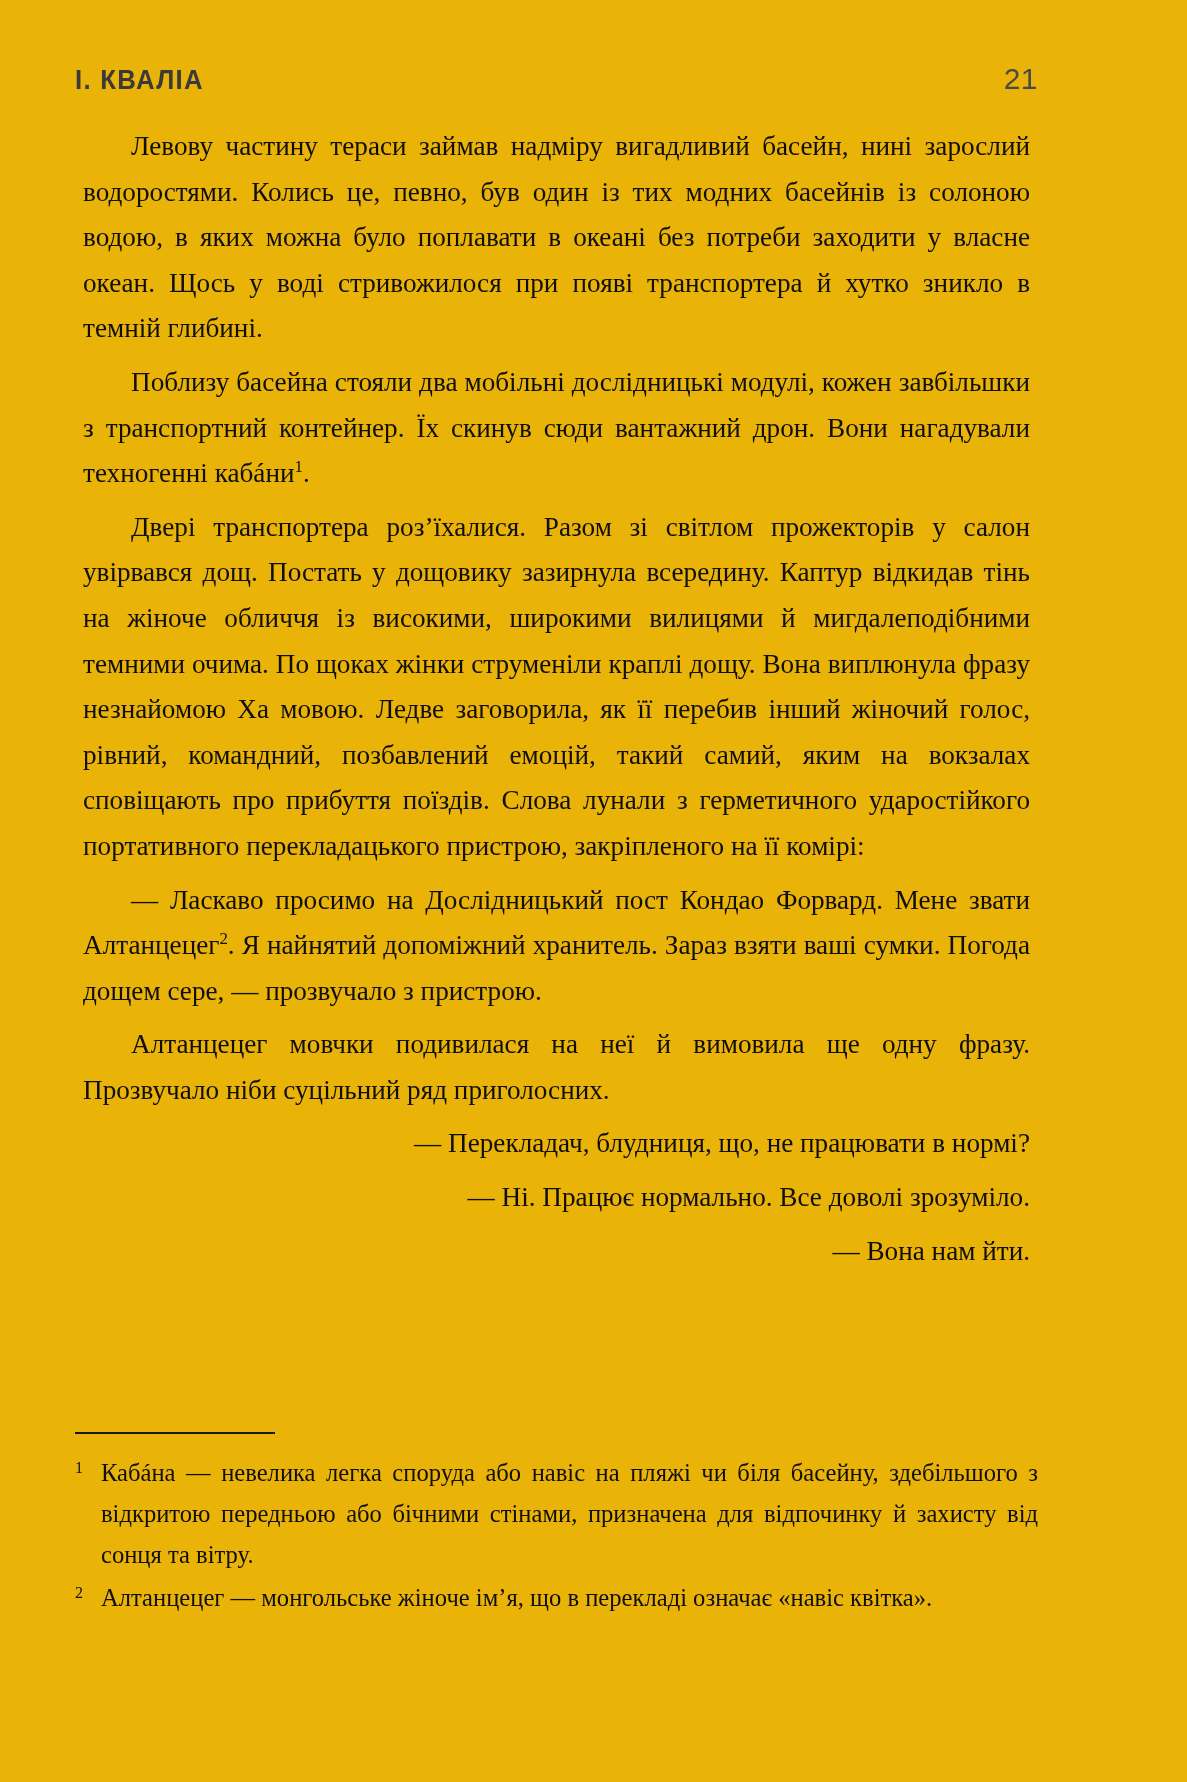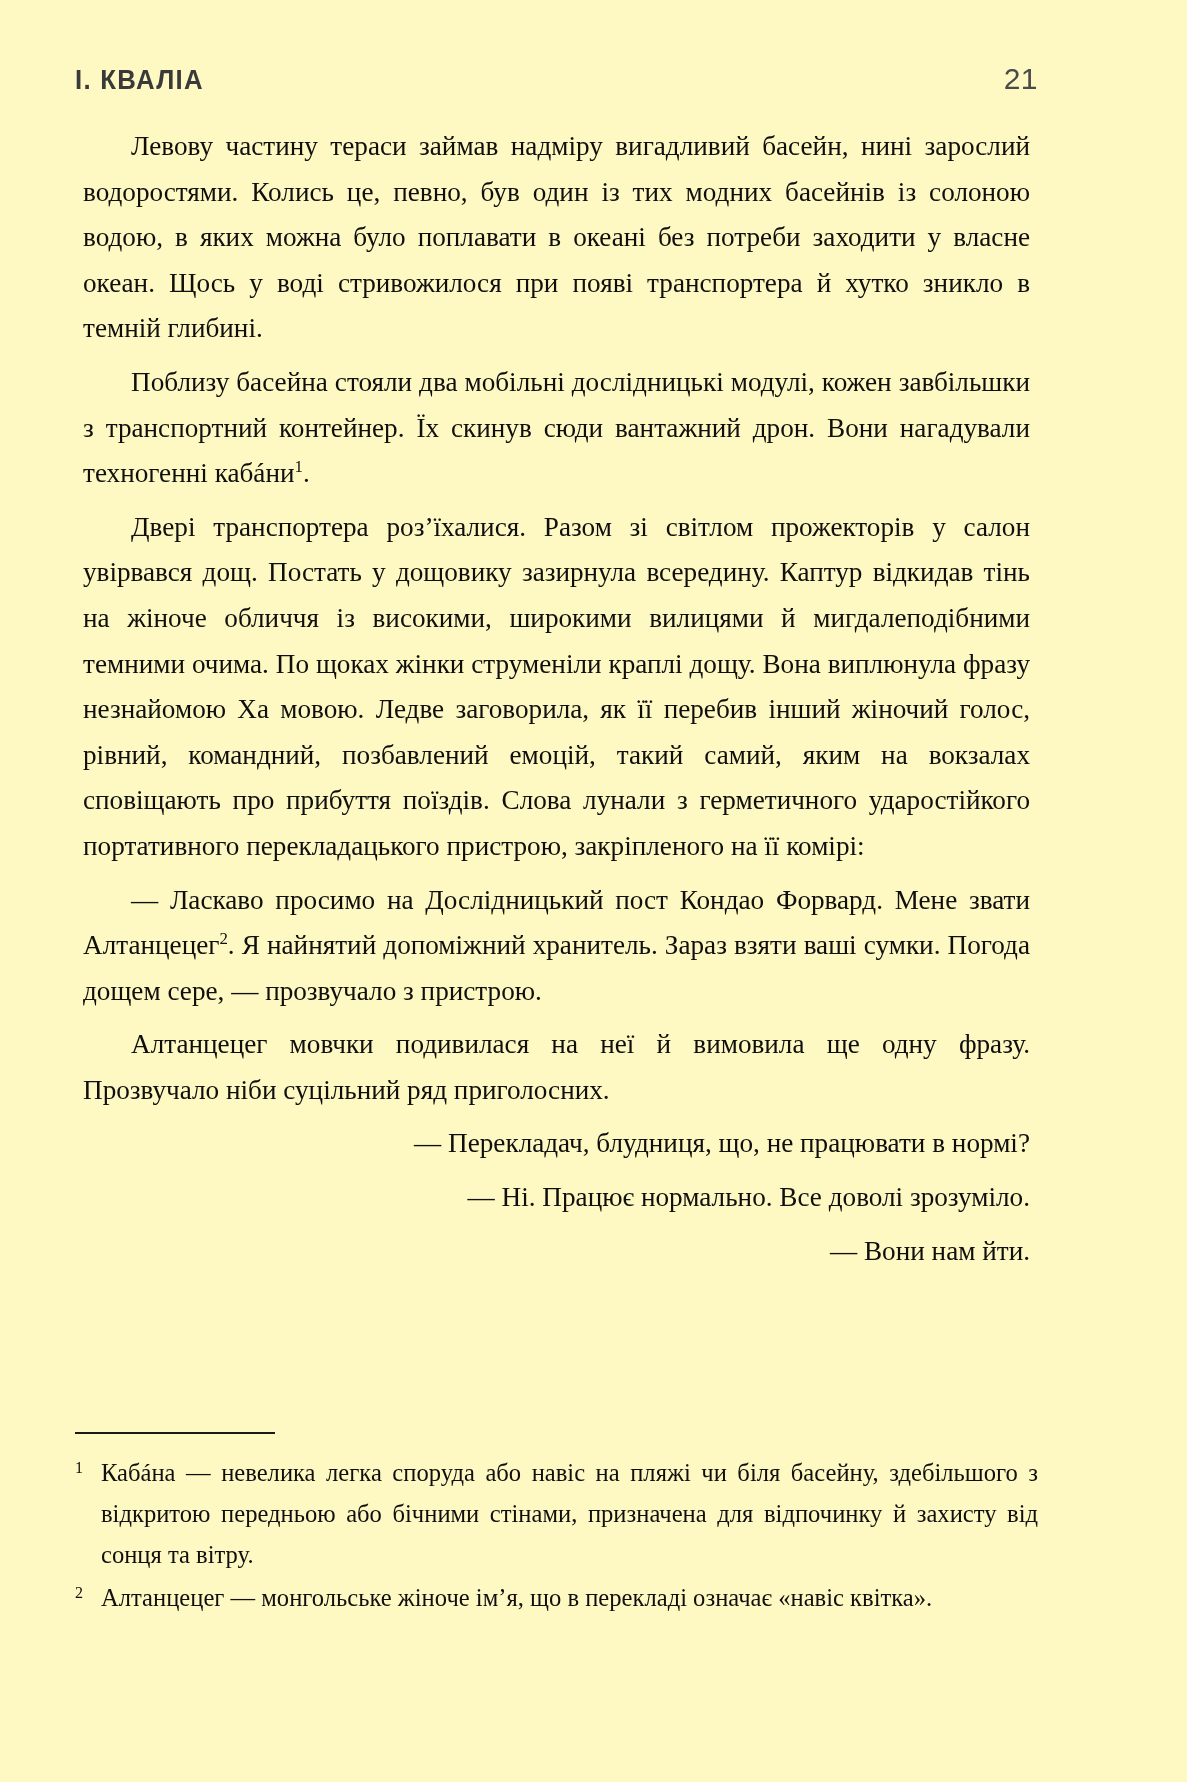--- a/index.html
+++ b/index.html
@@ -4,21 +4,21 @@
 <style>
   html, body {
     margin: 0;
     padding: 0;
     background: #ffffff;
   }
   .page {
     position: relative;
     width: 1187px;
     height: 1782px;
-    background: #fef9c3;
+    background: #eab308;
     box-sizing: border-box;
     overflow: hidden;
   }
   .content {
     position: absolute;
     left: 75px;
     top: 62px;
     width: 963px;
   }
 
@@ -134,21 +134,21 @@
 
       <p><span>— Ласкаво просимо на Дослідницький пост Кондао Форвард. Мене звати Алтанцецег</span><sup class="fn">2</sup><span>. Я найнятий допоміжний хранитель. Зараз взяти ваші сумки. Погода дощем сере, — прозвучало з пристрою.</span></p>
 
 
       <p>Алтанцецег мовчки подивилася на неї й вимовила ще одну фразу. Прозвучало ніби суцільний ряд приголосних.</p>
 
       <p class="dialogue">— Перекладач, блудниця, що, не працювати в нормі?</p>
 
       <p class="dialogue">— Ні. Працює нормально. Все доволі зрозуміло.</p>
 
-      <p class="dialogue">— Вони нам йти.</p>
+      <p class="dialogue">— Вона нам йти.</p>
 
     </div>
   </div>
 
   <div class="footnotes">
     <div class="fn-rule"></div>
 
     <div class="fn-item">
       <div class="fn-marker">1</div>
       <div class="fn-body">Кабáна — невелика легка споруда або навіс на пляжі чи біля басейну, здебільшого з відкритою передньою або бічними стінами, призначена для відпочинку й захисту від сонця та вітру.</div>

